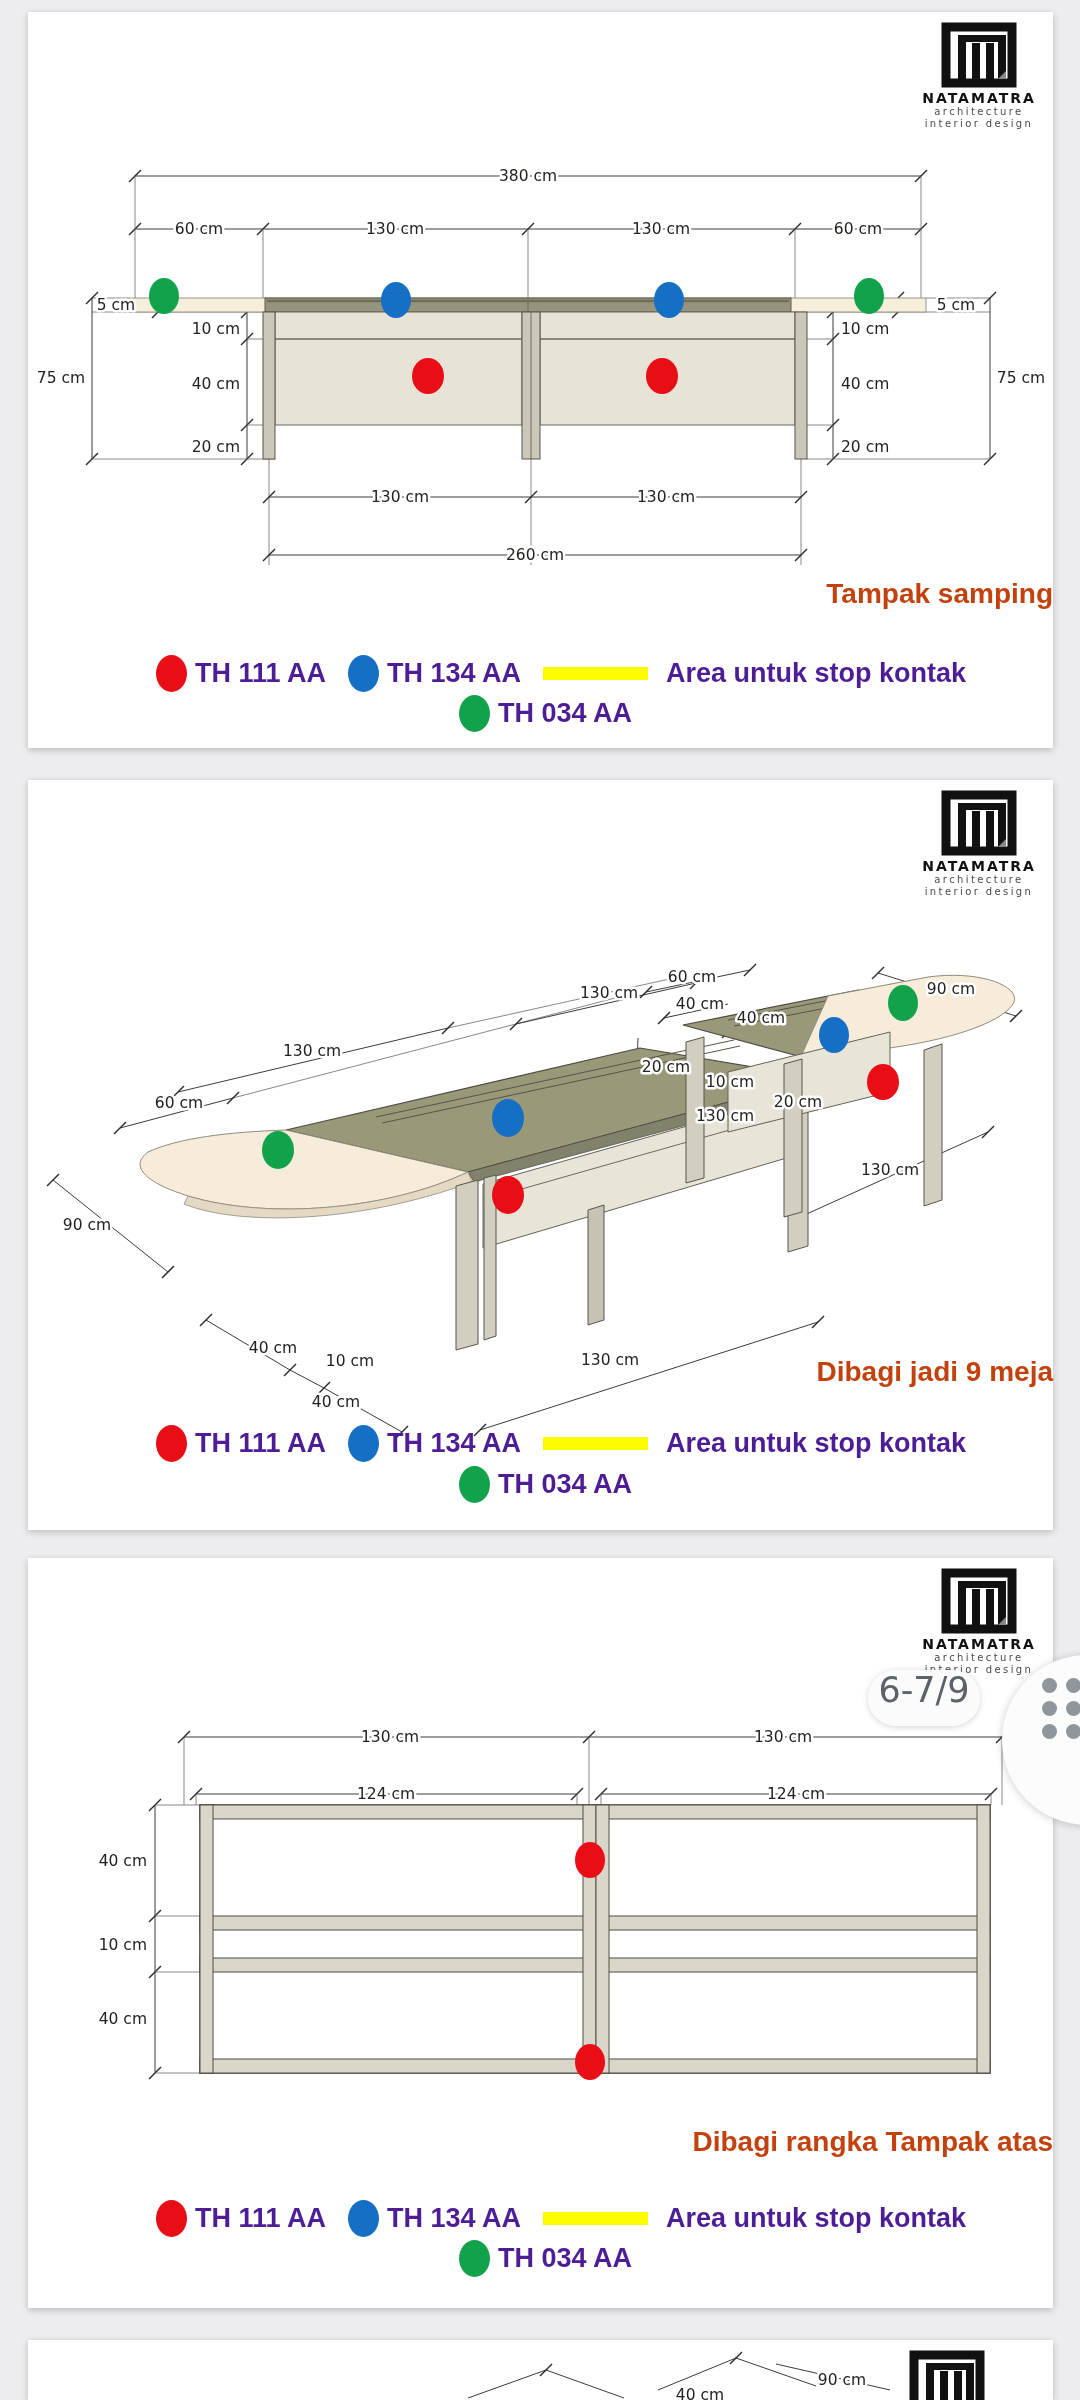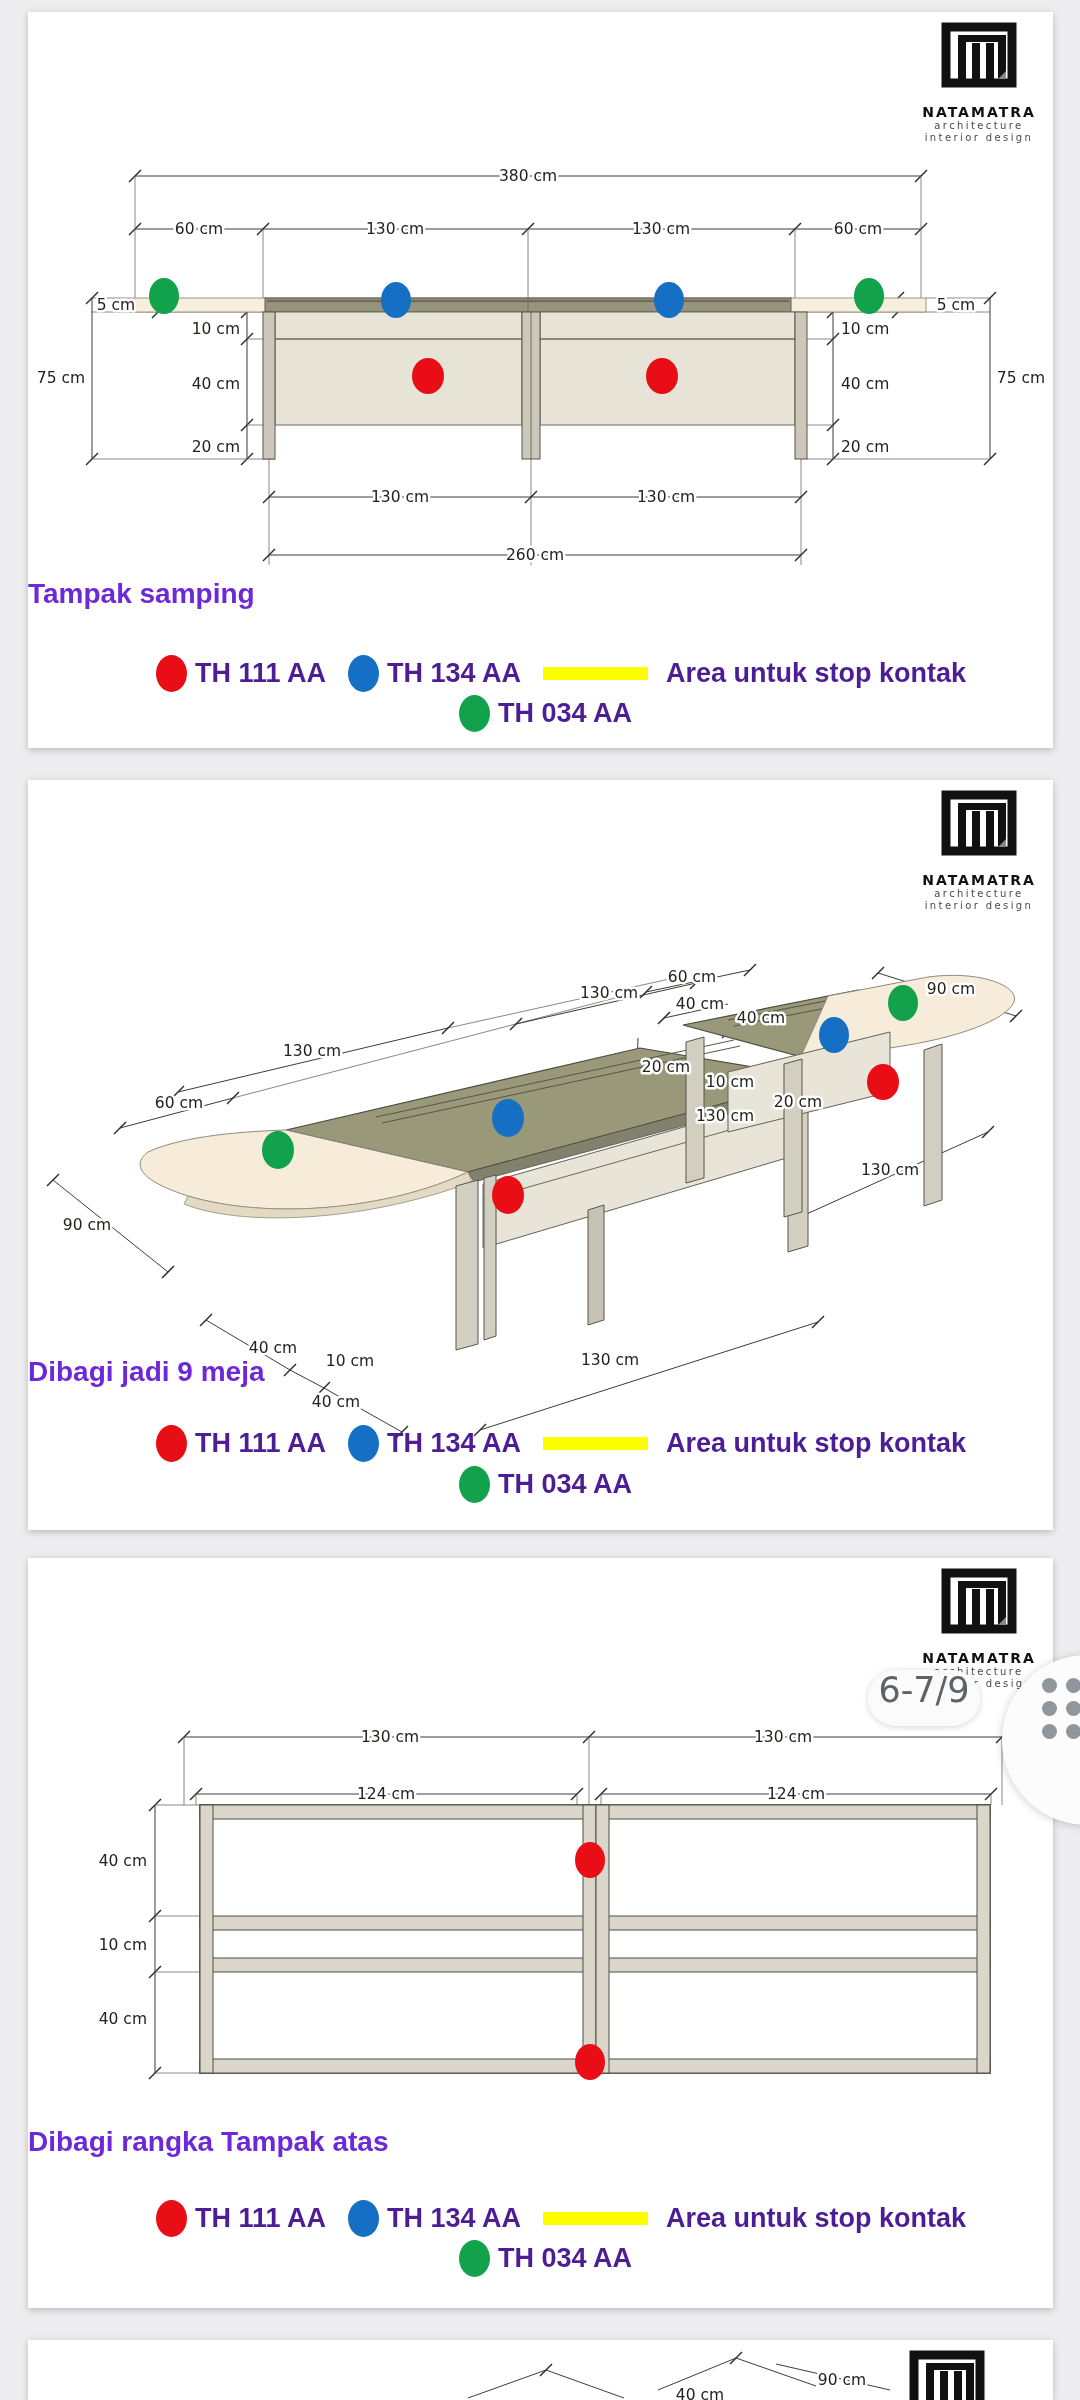--- a/index.html
+++ b/index.html
@@ -6,30 +6,30 @@
     font-family:"Liberation Sans",sans-serif;position:relative}
   .card{position:absolute;left:28px;width:1025px;background:#ffffff;box-shadow:0 2px 7px rgba(0,0,0,.22)}
   #card1{top:12px;height:736px}
   #card2{top:780px;height:750px}
   #card3{top:1558px;height:750px}
   #card4{top:2340px;height:60px;overflow:hidden}
   .draw{position:absolute;left:0;top:0}
   
   .logo{position:absolute;top:10px;right:8px;width:132px;text-align:center}
   .logo svg{display:block;margin:0 auto}
-  .lname{font-family:"DejaVu Sans",sans-serif;font-weight:bold;font-size:14px;letter-spacing:2px;color:#111;margin-top:16px;white-space:nowrap}
+  .lname{font-family:"DejaVu Sans",sans-serif;font-weight:bold;font-size:14px;letter-spacing:2px;color:#111;margin-top:2px;white-space:nowrap}
   .lsub{font-family:"DejaVu Sans",sans-serif;font-size:10px;letter-spacing:2.4px;color:#4a4a4a;line-height:12px;white-space:nowrap}
   
   .dline{stroke:#3b3b37;stroke-width:1;fill:none}
   .dthin{stroke:#6a6a64;stroke-width:.8;fill:none}
   .tick{stroke:#2c2c28;stroke-width:1.5}
   text.dl{font-family:"DejaVu Sans",sans-serif;font-size:15.5px;fill:#22221e;paint-order:stroke;stroke:#fff;stroke-width:5px;stroke-linejoin:round}
   text.mid{text-anchor:middle} text.end{text-anchor:end}
   
-  .pg-title{position:absolute;left:0;width:100%;text-align:left;font-weight:bold;font-size:28px;color:#6d28d9}
+  .pg-title{position:absolute;left:0;width:100%;text-align:right;font-weight:bold;font-size:28px;color:#c2410c}
   .lgd-dot{position:absolute;width:31px;height:37px;border-radius:50%}
   .lgd-lab{position:absolute;font-weight:bold;font-size:27px;color:#4c1d95;white-space:nowrap}
   .lgd-bar{position:absolute;width:105px;height:13px}
   
   .page-badge{position:absolute;left:868px;top:1670px;width:112px;height:56px;border-radius:28px;
     background:rgba(251,251,252,.95);box-shadow:0 1px 6px rgba(0,0,0,.18);display:flex;justify-content:center;
     font-family:"DejaVu Sans",sans-serif;font-size:35px;color:#5c6267}
   .dots-fab{position:absolute;left:1002px;top:1655px;width:170px;height:170px;border-radius:50%;
     background:#fcfcfd;box-shadow:0 1px 8px rgba(0,0,0,.2)}
   .fab-dot{position:absolute;width:15px;height:15px;border-radius:50%;background:#8f969c}

